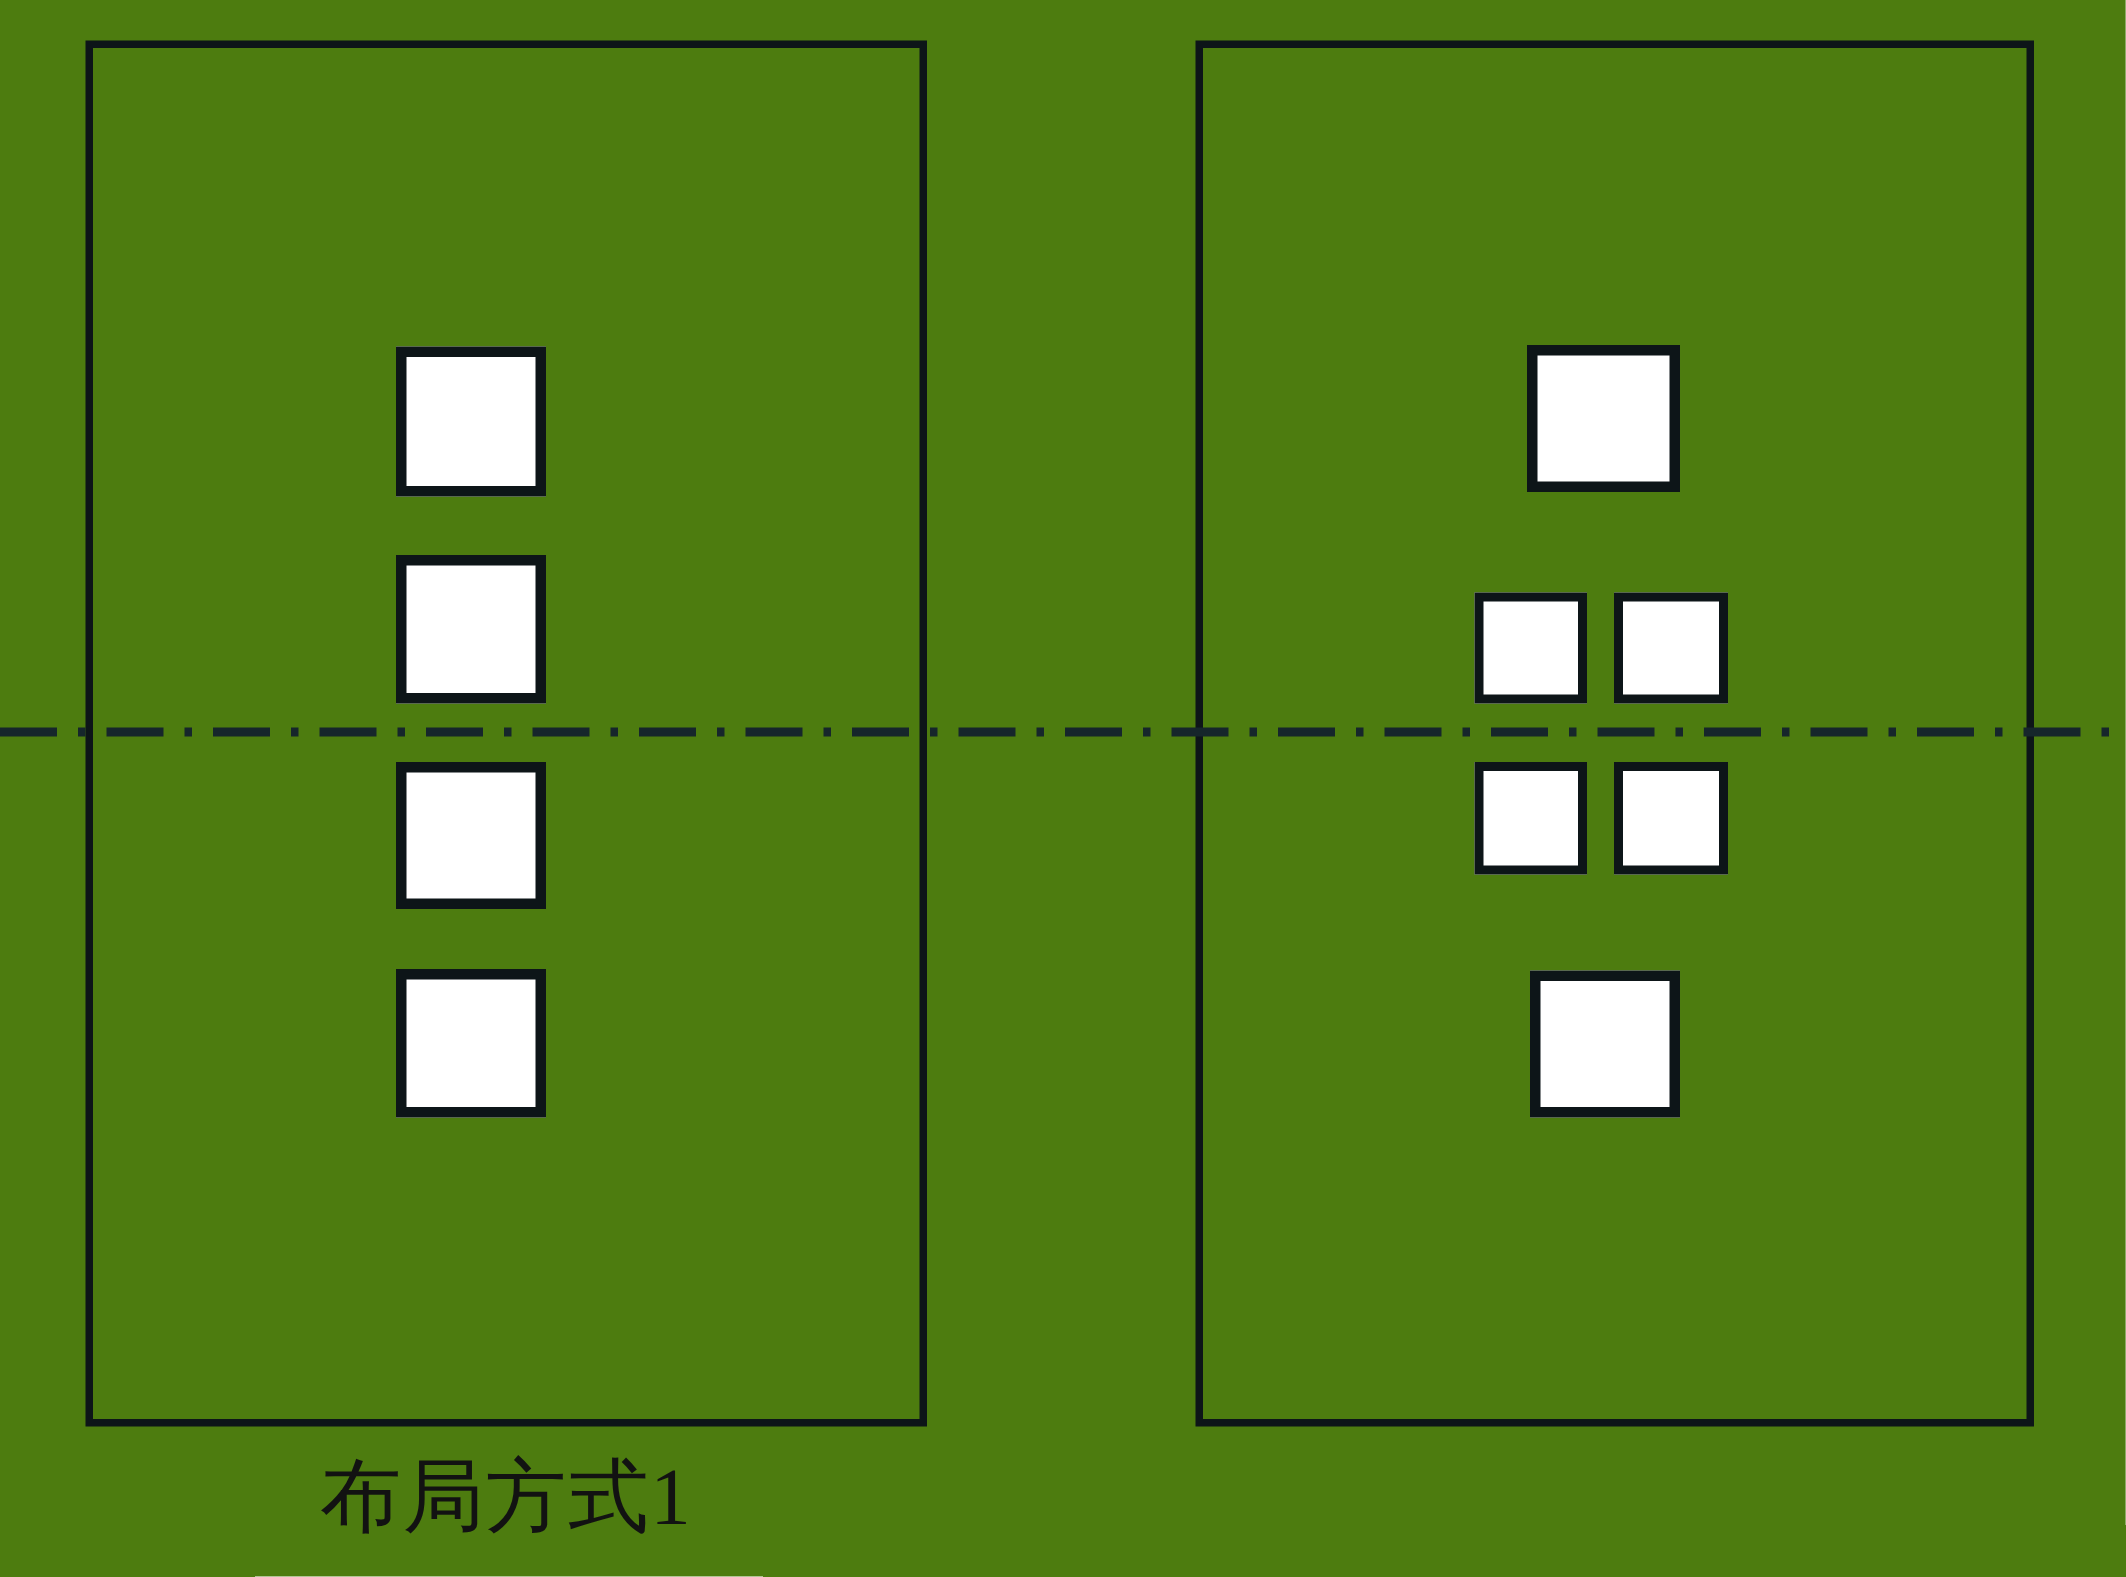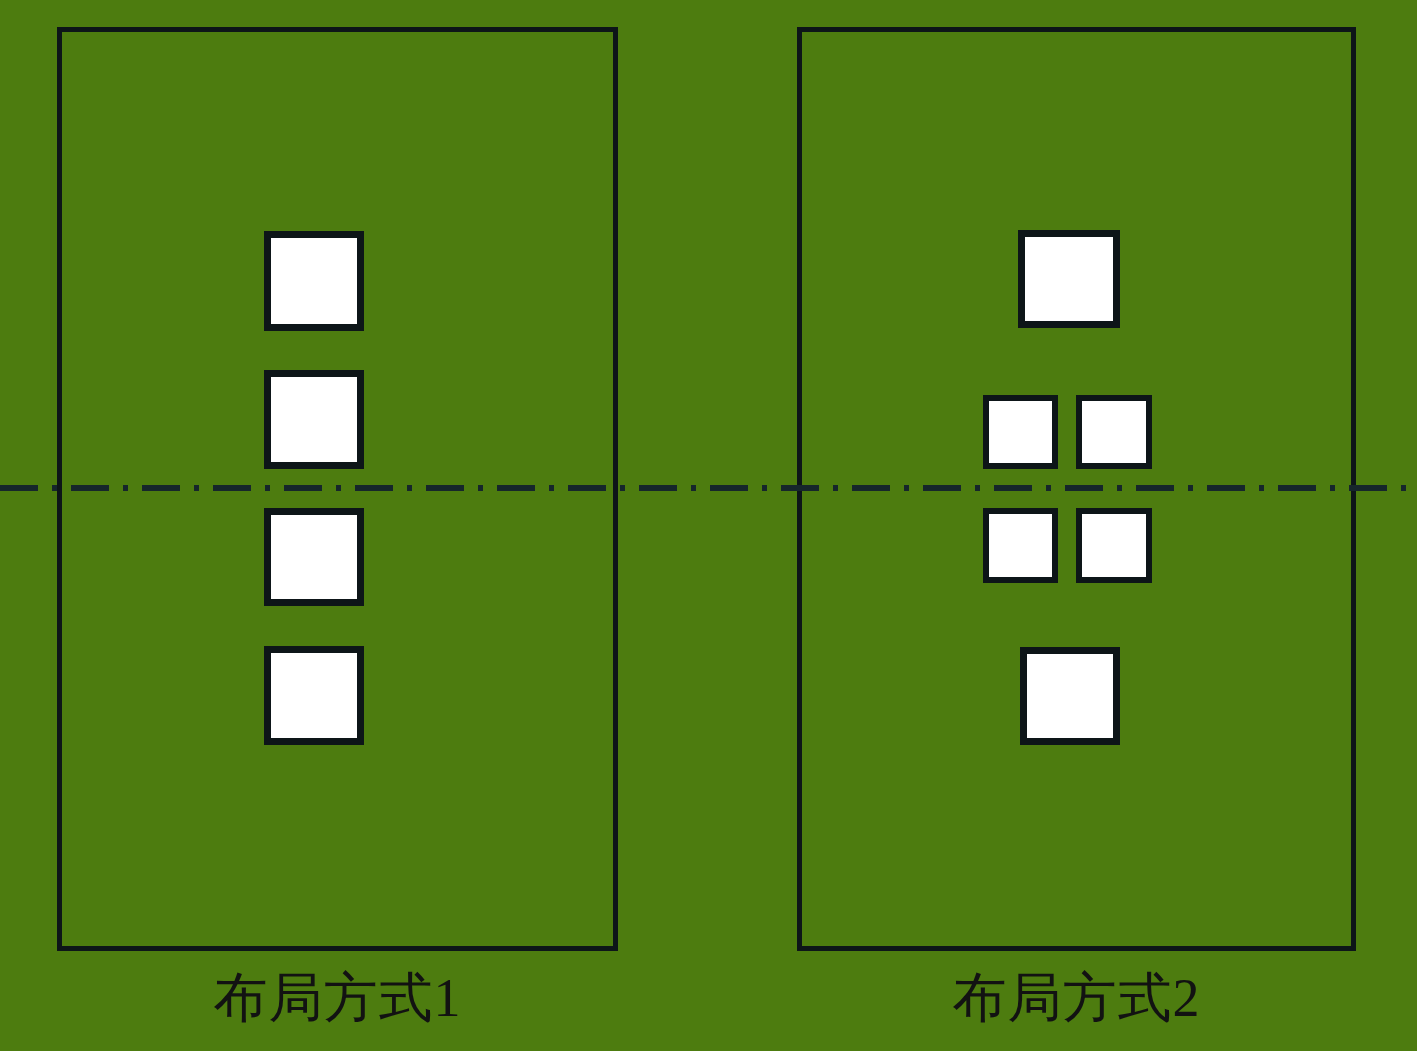--- a/index.html
+++ b/index.html
@@ -102,15 +102,14 @@
   <div class="module" id="r-mod-bot"></div>
 
   <div id="centerline">
     <svg viewBox="0 0 1417 10" xmlns="http://www.w3.org/2000/svg">
       <line x1="0" y1="5" x2="1417" y2="5" stroke="#16262b" stroke-width="6" stroke-dasharray="38 14 5 14" stroke-linecap="butt"></line>
     </svg>
   </div>
 
   <div class="caption" id="caption-left">布局方式1</div>
 
-  <div class="caption" id="caption-right">布局方式2</div>
 
 </div>
 
 </body></html>

